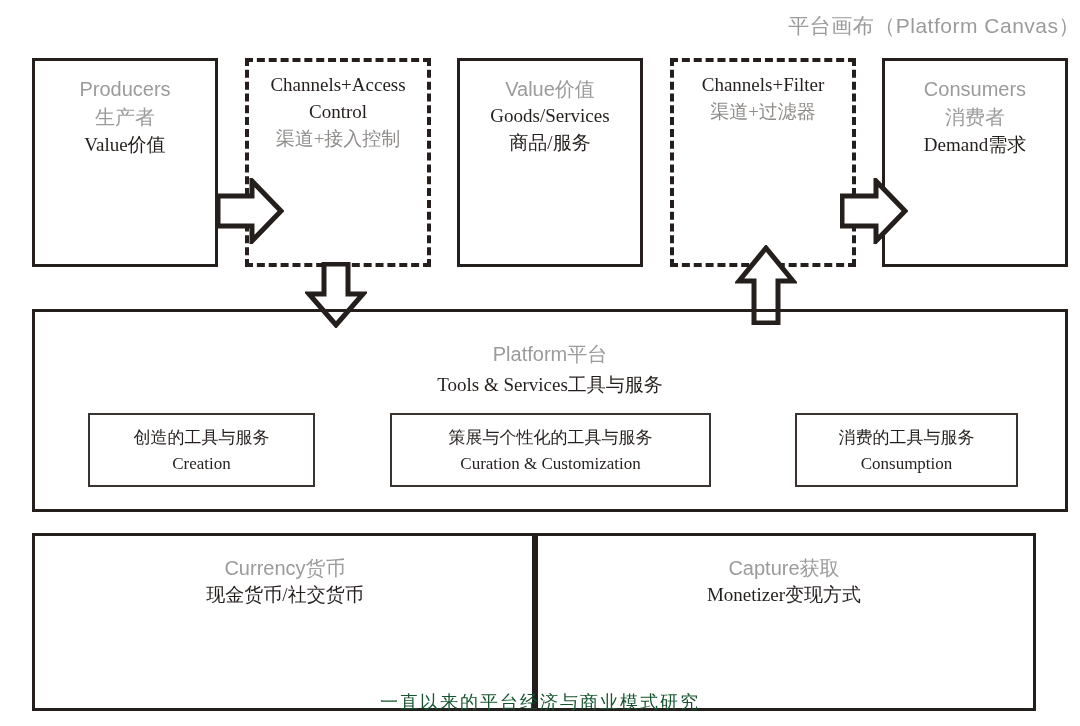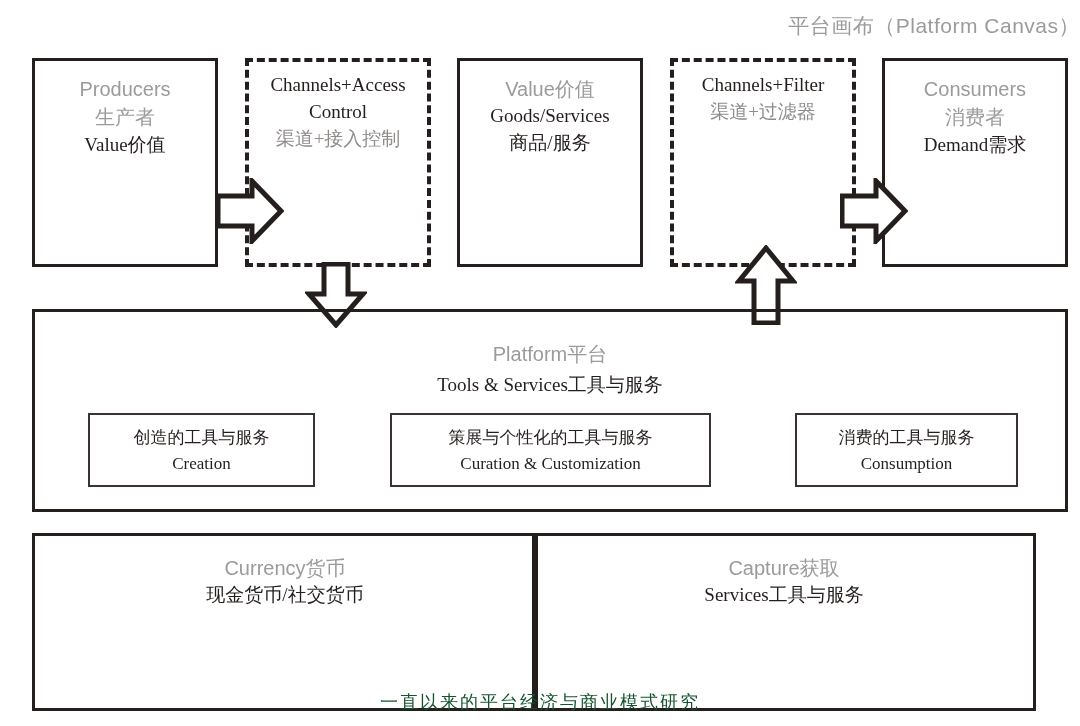--- a/index.html
+++ b/index.html
@@ -226,21 +226,21 @@
   <div class="box box-solid" id="box-currency" style="left:32px; top:533px; width:506px; height:178px;">
     <div class="box-inner" style="top:18px;">
       <span class="line fs-lg t-gray-sans">Currency货币</span>
       <span class="line fs-md t-dark-serif">现金货币/社交货币</span>
     </div>
   </div>
 
   <div class="box box-solid" id="box-capture" style="left:532px; top:533px; width:504px; height:178px;">
     <div class="box-inner" style="top:18px;">
       <span class="line fs-lg t-gray-sans">Capture获取</span>
-      <span class="line fs-md t-dark-serif">Services工具与服务</span>
+      <span class="line fs-md t-dark-serif">Monetizer变现方式</span>
     </div>
   </div>
 
   <div class="watermark">
     <span>一直以来的平台经济与商业模式研究</span>
   </div>
 
 </div>
 
 </body></html>

